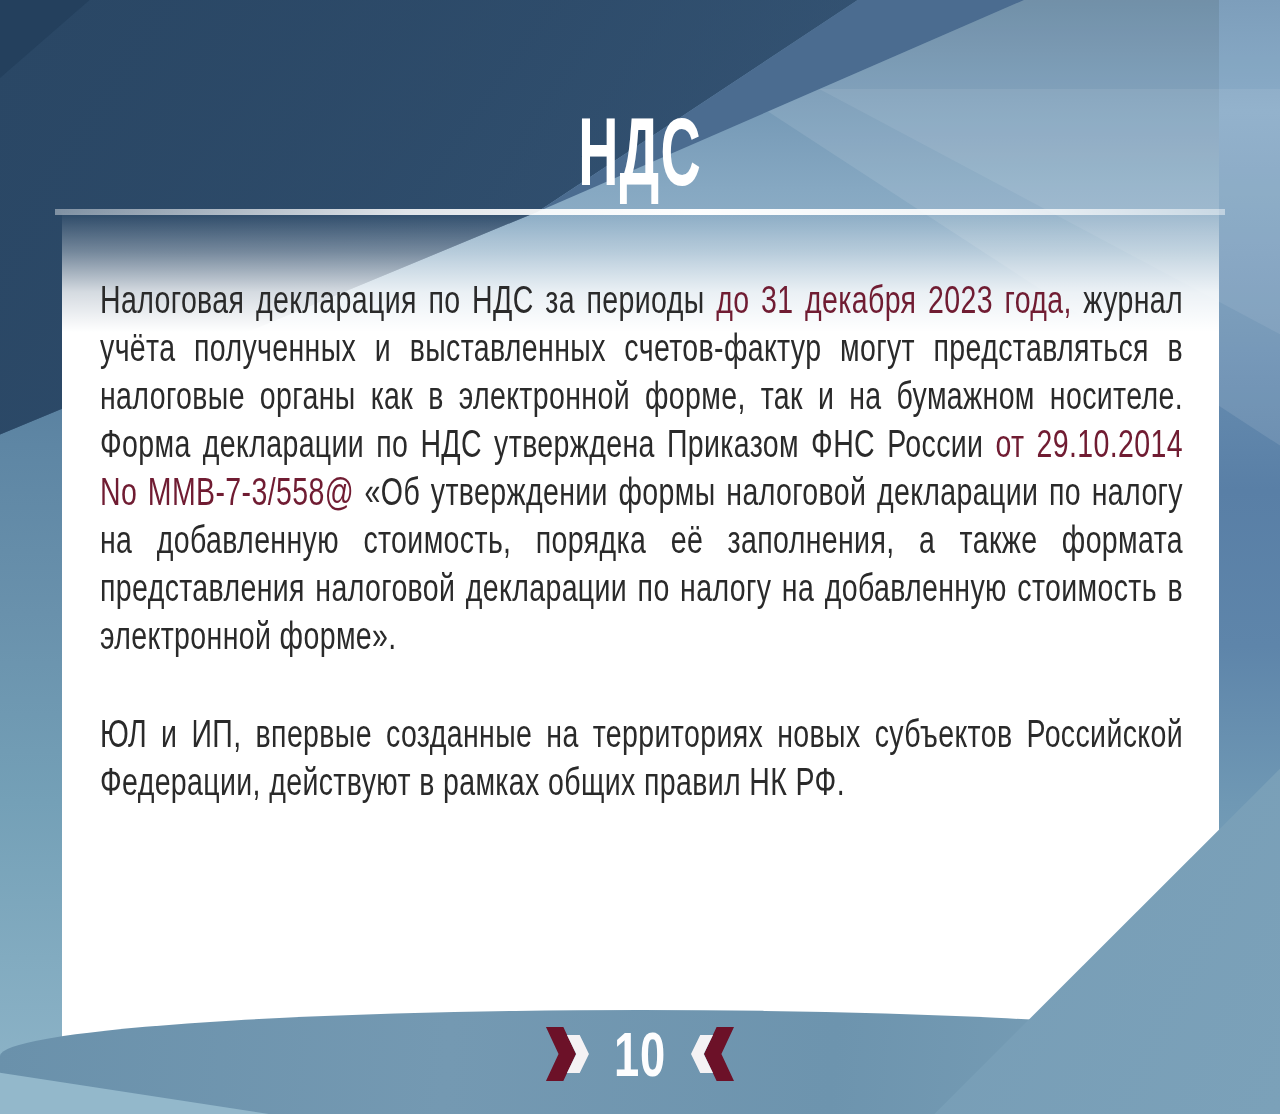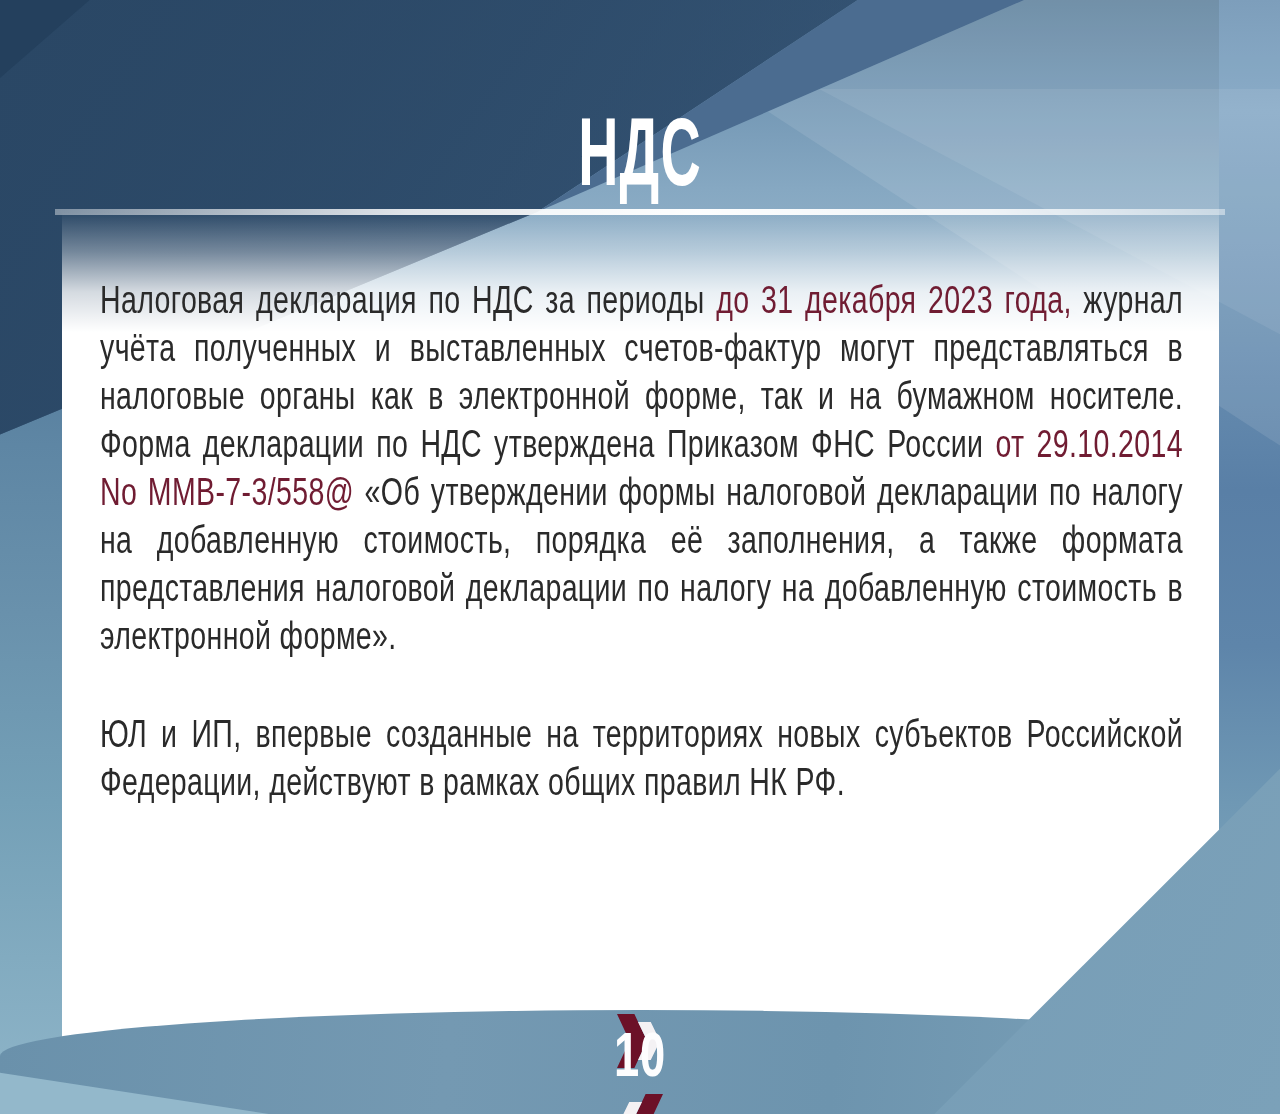--- a/index.html
+++ b/index.html
@@ -53,21 +53,21 @@
   
   .card-text{position:absolute;left:100px;top:276px;width:1444px;z-index:8;
     transform:scaleX(0.75);transform-origin:0 0;
     color:#2a2a2a;font-size:38px;line-height:48px;letter-spacing:0.5px;
     text-align:justify;}
   .card-text p{margin:0;}
   .card-text p + p{margin-top:50px;}
   .accent{color:#701c32;}
   
   .footer{position:absolute;left:0;top:1024px;width:100%;height:60px;z-index:9;
-    display:flex;align-items:center;justify-content:center;gap:12px;flex-direction:column;}
+    display:flex;align-items:center;justify-content:center;gap:12px;}
   .page-num{color:#fdfdfe;font-size:63px;font-weight:bold;line-height:56px;
     transform:scale(0.72,1);letter-spacing:1px;}
   .chev-group{position:relative;width:46px;height:54px;display:inline-block;}
   .chev-group.flip{transform:scaleX(-1);}
   .chev{position:absolute;display:block;
     clip-path:polygon(0 0,58% 0,100% 50%,58% 100%,0 100%,42% 50%);}
   .chev.outer{left:0;top:0;width:30px;height:54px;background:#6c1128;}
   .chev.inner{left:21px;top:8px;width:22px;height:38px;background:#f4f2f4;}
 </style>
 </head>

